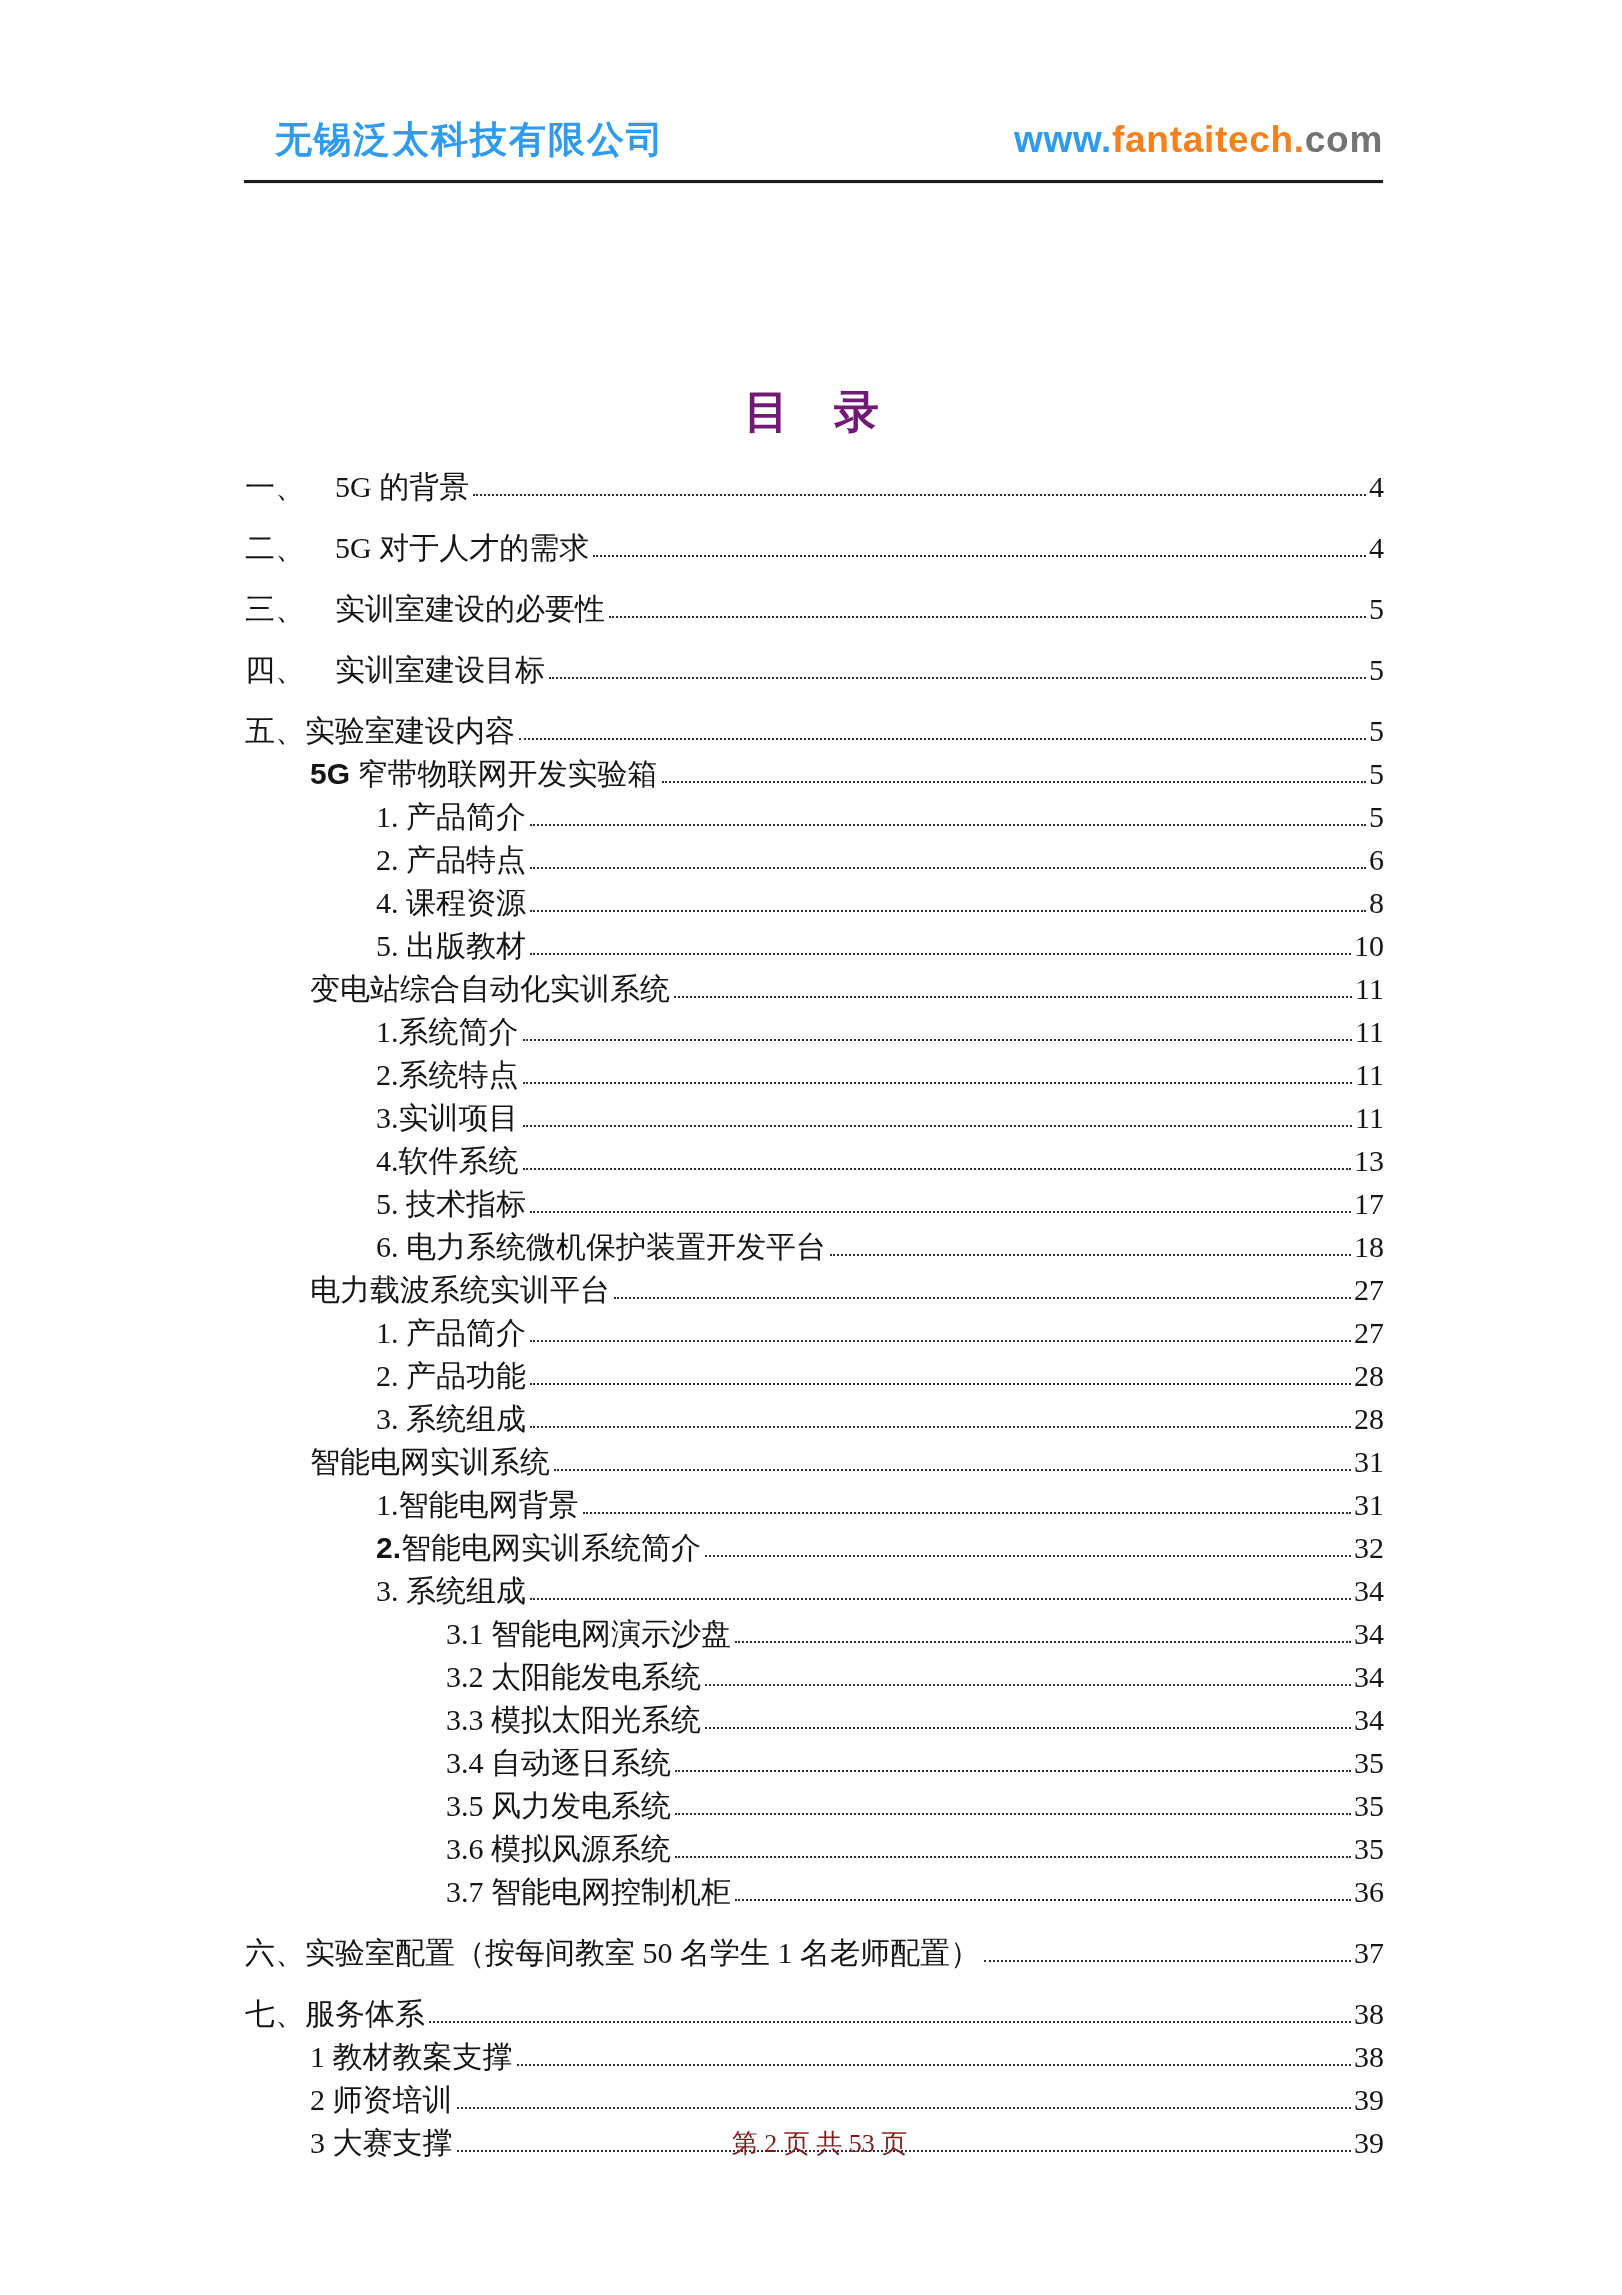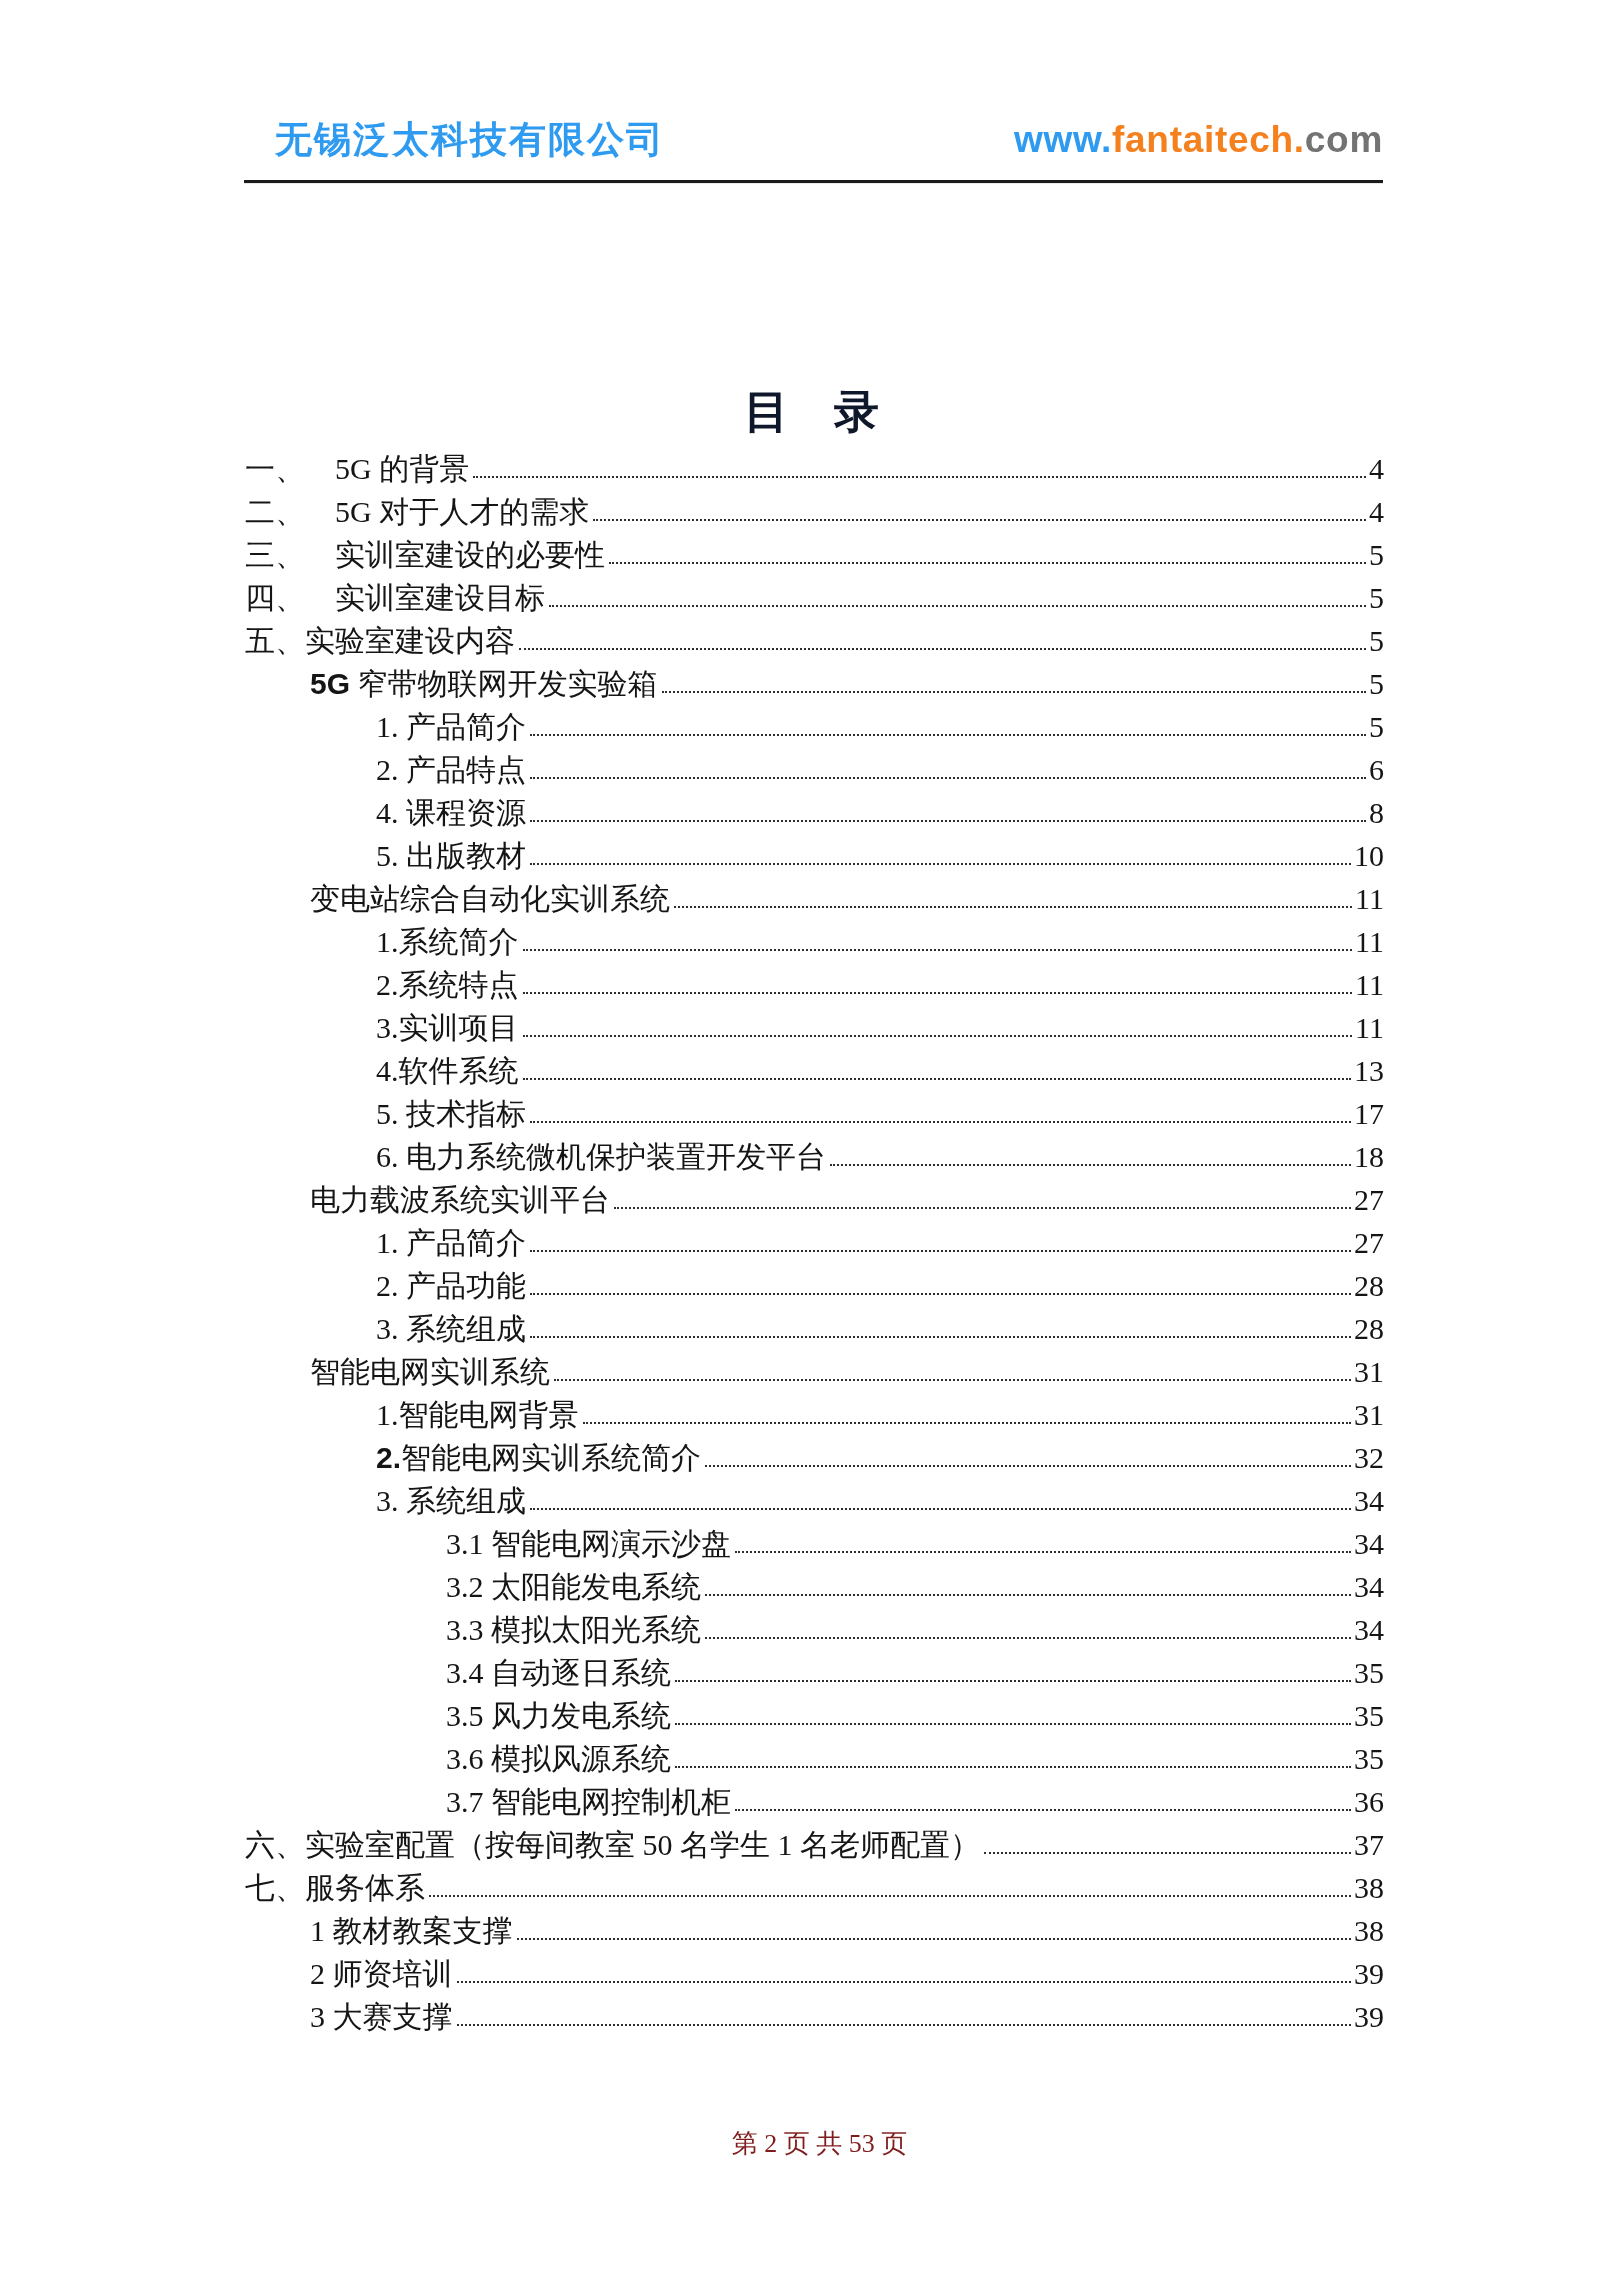--- a/index.html
+++ b/index.html
@@ -49,39 +49,39 @@
     border-bottom: 1.4px solid #e8e8e8;
   }
   .doc-title {
     position: absolute;
     top: 382px;
     left: 0;
     width: 100%;
     text-align: center;
     font-size: 45px;
     font-weight: 600;
-    color: #0f172a;
+    color: #701a75;
     white-space: pre;
   }
   .toc {
     position: absolute;
     top: 447px;
     left: 245px;
     width: 1139px;
   }
   .toc-row {
     display: flex;
     align-items: flex-end;
     height: 43px;
     box-sizing: border-box;
     padding-bottom: 5.5px;
     font-size: 30px;
     line-height: 1.1;
   }
-  .indent-0 { padding-left: 0; }
+  .indent-0 { padding-left: 0; margin-top: 18px; }
   .indent-1 { padding-left: 65px; }
   .indent-2 { padding-left: 131px; }
   .indent-3 { padding-left: 201px; }
   .label { white-space: pre; }
   .bold-sans {
     font-family: "Liberation Sans", "DejaVu Sans", sans-serif;
     font-weight: bold;
   }
   .dots {
     flex: 1;

